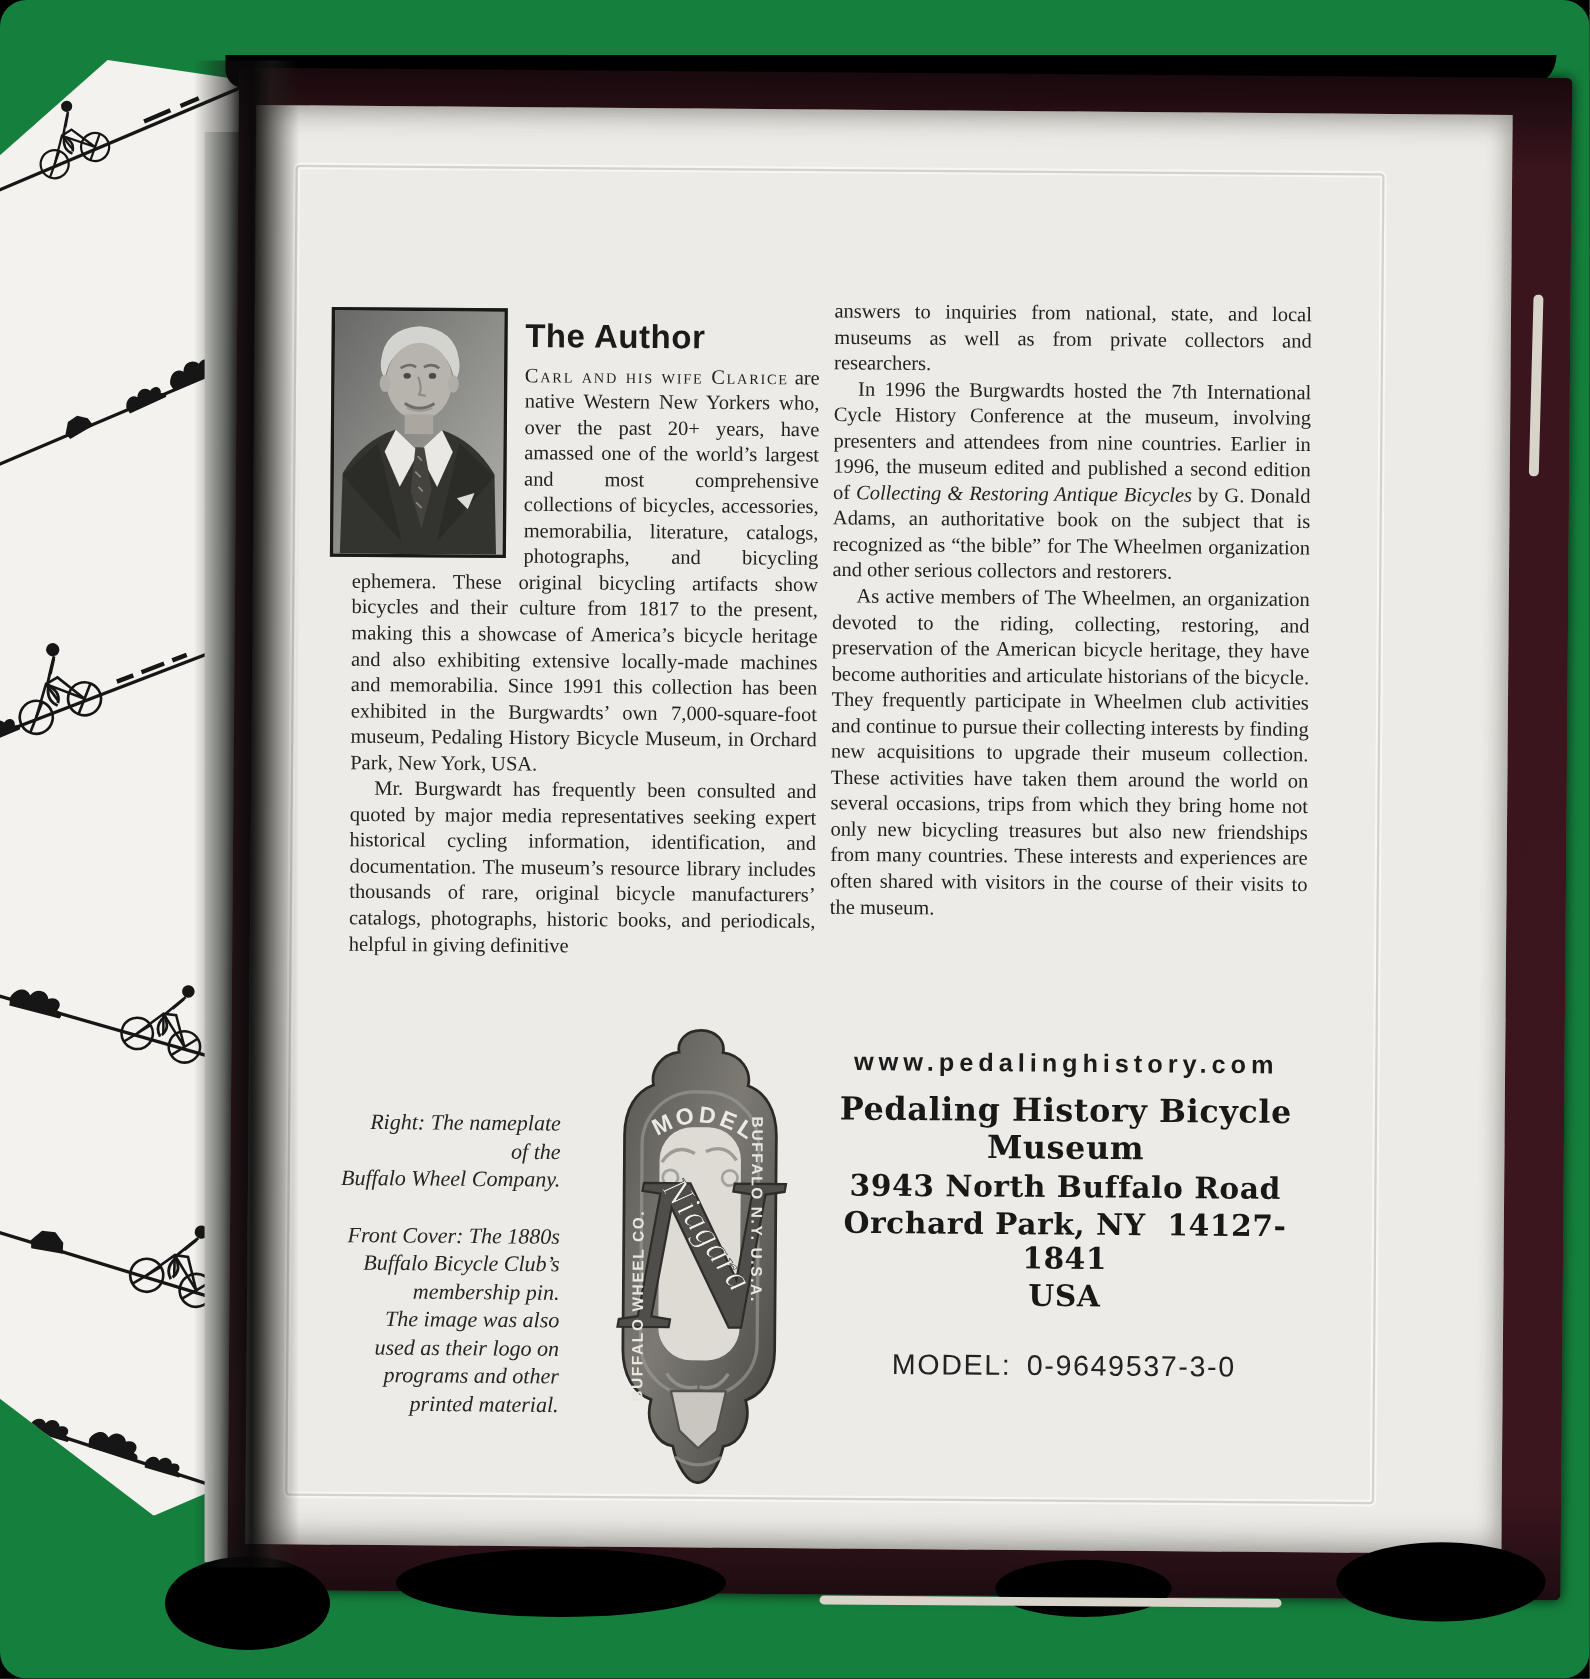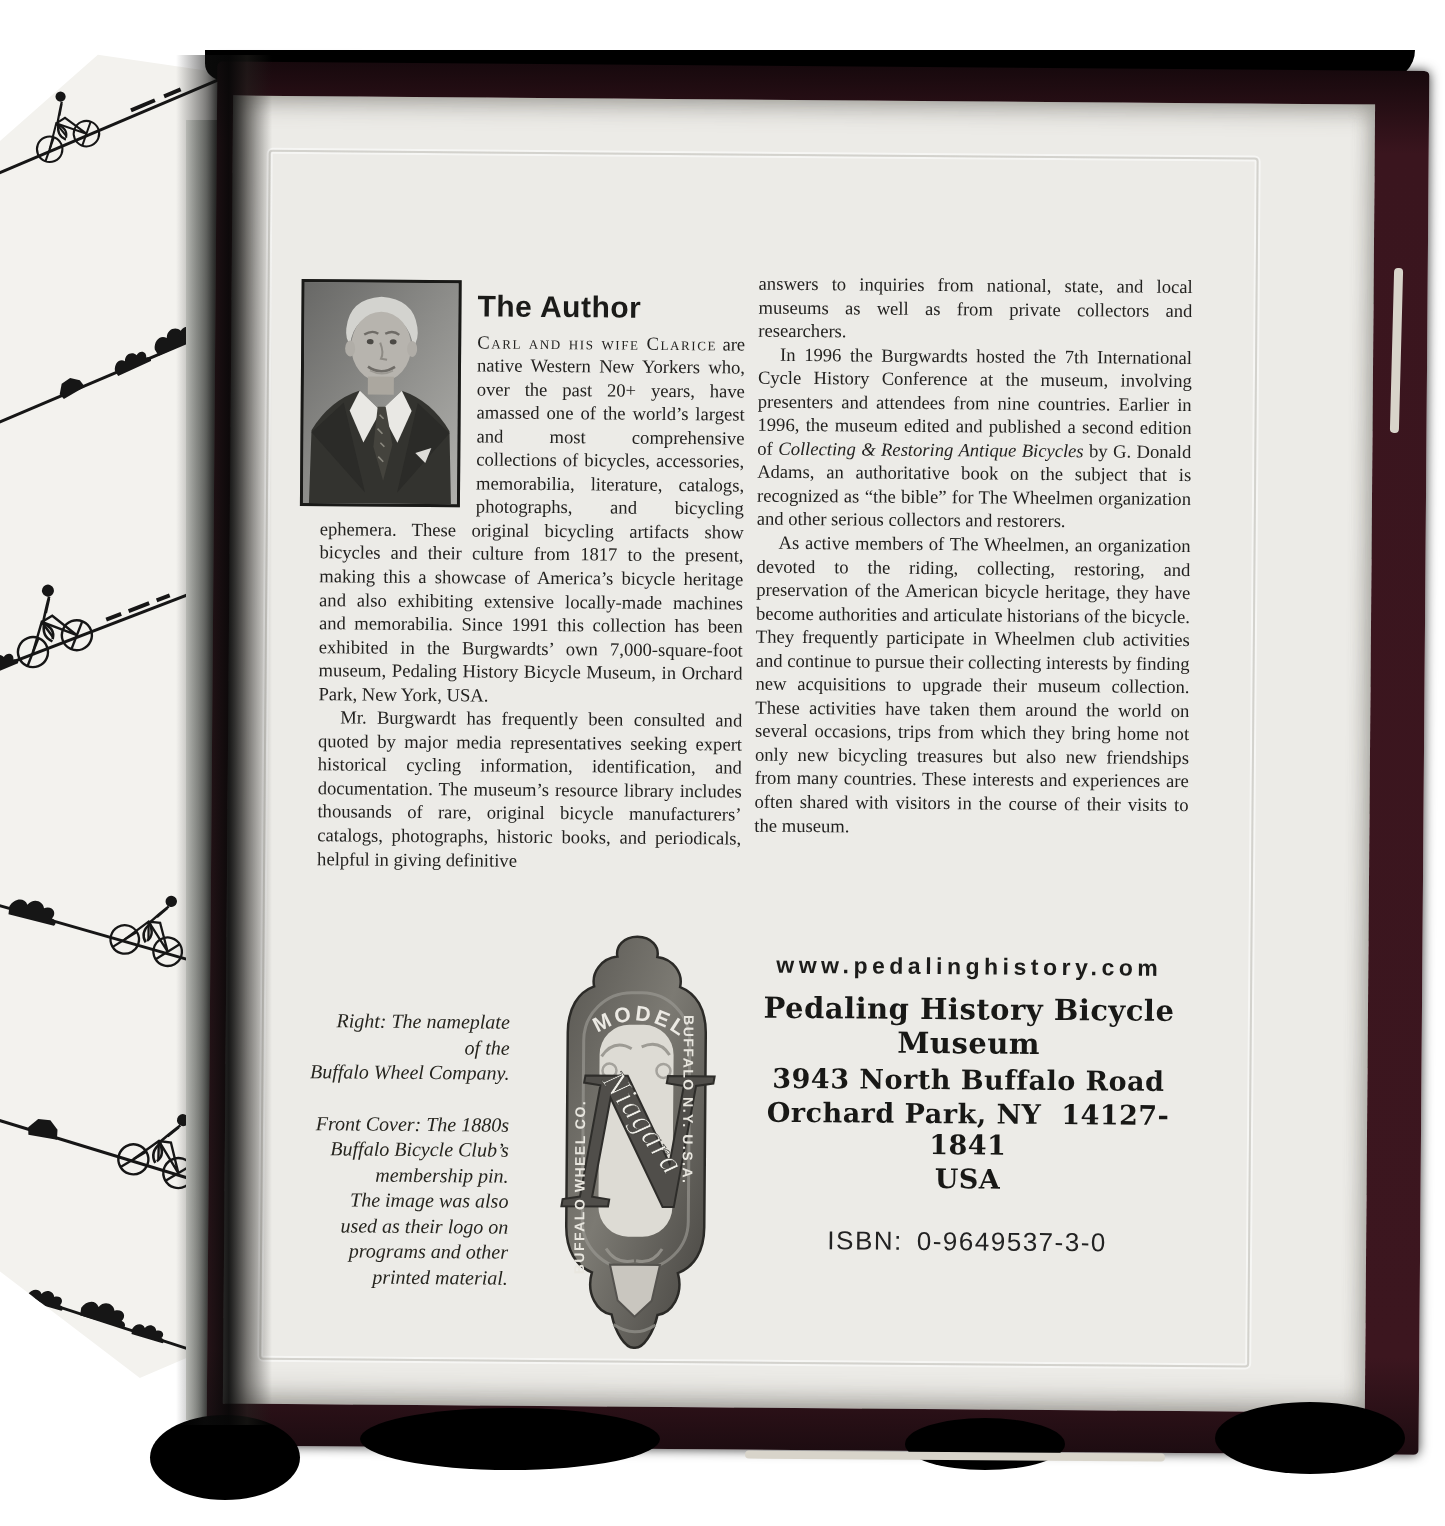--- a/index.html
+++ b/index.html
@@ -1,17 +1,17 @@
 <!DOCTYPE html>
 <html><head>
 <meta charset="utf-8">
 <style>
   html,body{margin:0;padding:0;background:#000;}
-  #stage{position:relative;width:1445px;height:1526px;background:#ffffff;overflow:hidden;
-         font-family:"Liberation Serif",serif;}
+  #stage{position:relative;width:1445px;height:1526px;background:#15803d;overflow:hidden;
+         font-family:"Liberation Serif",serif;border-radius:24px;}
 
   
   .left-page{position:absolute;left:0;top:48px;width:233px;height:1330px;background:#f3f2ee;
              clip-path:polygon(0 7%,42% 0.5%,100% 2%,100% 97%,60% 100%,0 92%);}
   .left-page svg{position:absolute;left:0;top:0;}
   .page-edges{position:absolute;left:186px;top:120px;width:46px;height:1300px;
               background:linear-gradient(90deg,#d9dbd5 0%,#b9bdb6 45%,#7c807a 80%,#4a4d48 100%);}
   .gutter-shadow{position:absolute;left:176px;top:55px;width:96px;height:1370px;pointer-events:none;z-index:6;
               background:linear-gradient(90deg,rgba(0,0,0,0) 0%,rgba(20,20,20,.5) 30%,rgba(8,8,8,.9) 55%,rgba(35,33,30,.55) 74%,rgba(60,58,54,0) 100%);}
 
@@ -212,21 +212,21 @@
         </svg>
       </div>
 
       <div class="publisher">
         <div class="pub-site">www.pedalinghistory.com</div>
         <div class="pub-name">Pedaling History Bicycle Museum</div>
         <div class="pub-line">3943 North Buffalo Road</div>
         <div class="pub-line">Orchard Park, NY  14127-1841</div>
         <div class="pub-line">USA</div>
         <div class="pub-isbn">
-          <span>ISBN:</span><span class="num">0-9649537-3-0</span>
+          <span>MODEL:</span><span class="num">0-9649537-3-0</span>
         </div>
       </div>
     </div>
   </div>
 
   <div class="gutter-shadow"></div>
 
   <div class="cover-top-shade"></div>
   <div class="blob" style="left:360px;top:1408px;width:300px;height:62px;"></div>
   <div class="blob" style="left:905px;top:1418px;width:160px;height:52px;"></div>

